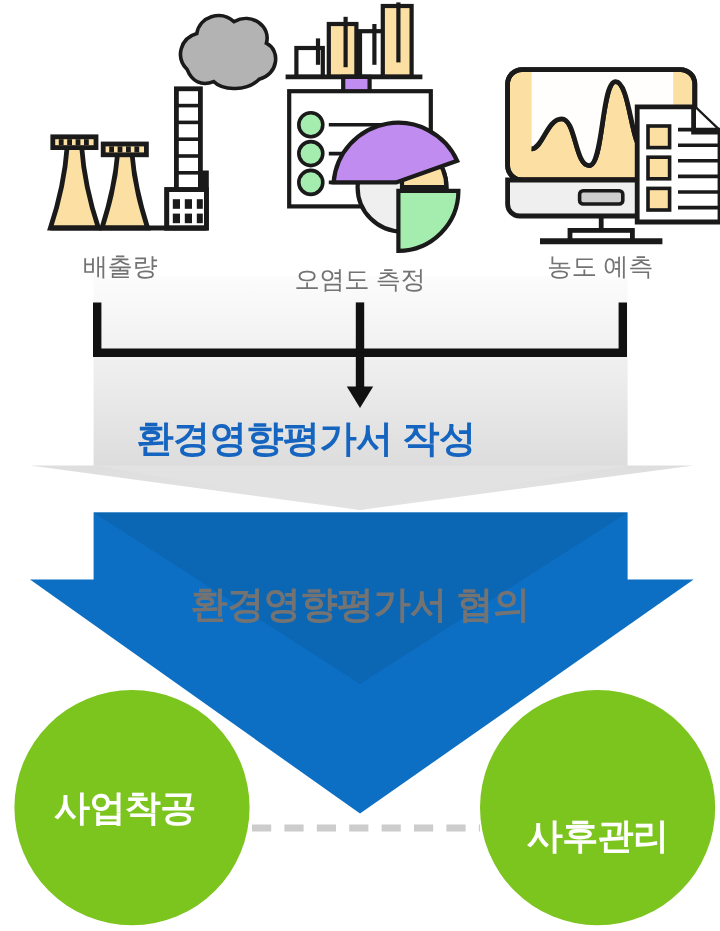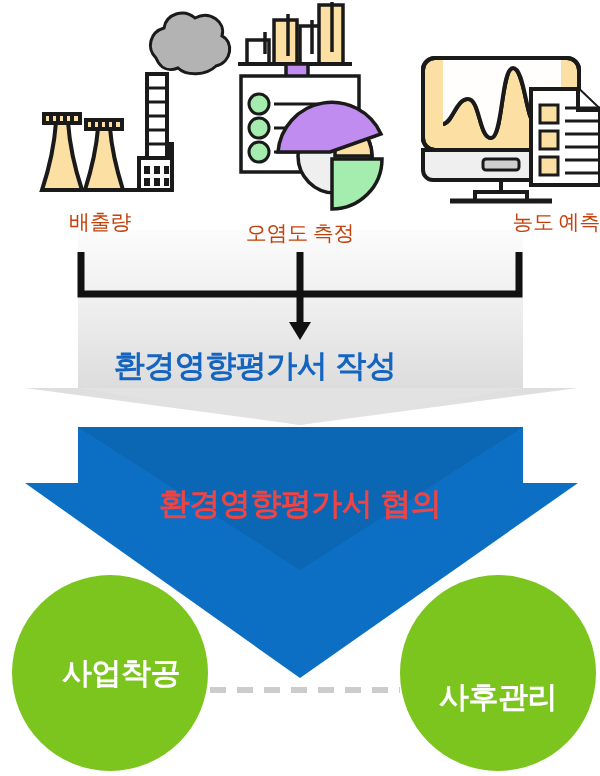--- a/index.html
+++ b/index.html
@@ -22,57 +22,56 @@
     position: absolute;
     left: 0;
     top: 0;
     width: 600px;
     height: 776px;
   }
   .src-label {
     position: absolute;
     font-size: 21px;
     font-weight: 400;
-    color: #c2410c;
+    color: #737373;
     white-space: nowrap;
     letter-spacing: -0.3px;
-    font-family: Liberation Serif, serif;
   }
   #label-emission  { left: 0px;   top: 208px; width: 200px; text-align: center; }
   #label-pollution { left: 200px; top: 219px; width: 200px; text-align: center; }
-  #label-forecast  { left: 400px; top: 208px; width: 200px; text-align: right; }
+  #label-forecast  { left: 400px; top: 208px; width: 200px; text-align: center; }
 
   .stage-text {
     position: absolute;
     white-space: nowrap;
     font-weight: bold;
     letter-spacing: -0.5px;
   }
   #stage-report {
     left: 0px; top: 345px; width: 510px;
     text-align: center;
     font-size: 31px;
     color: #1565C0;
   }
   #stage-consult {
     left: 0px; top: 483px; width: 600px;
     text-align: center;
     font-size: 31px;
-    color: #ef4444;
+    color: #737373;
   }
   .circle-text {
     position: absolute;
     white-space: nowrap;
     font-weight: bold;
     font-size: 30px;
     color: #ffffff;
     letter-spacing: -0.5px;
     text-align: center;
   }
-  #circle-text-start { left: 12px;  top: 653px; width: 184px; margin-left: 17px; }
+  #circle-text-start { left: 12px;  top: 653px; width: 184px; }
   #circle-text-post  { left: 400px; top: 653px; width: 196px; margin-top: 24px; }
 </style>
 </head>
 <body>
 
 <div id="diagram-root">
 
   <svg id="diagram-svg" viewBox="0 0 600 776" xmlns="http://www.w3.org/2000/svg">
     <defs>
       <linearGradient id="grayBandGrad" x1="0" y1="0" x2="0" y2="1">

